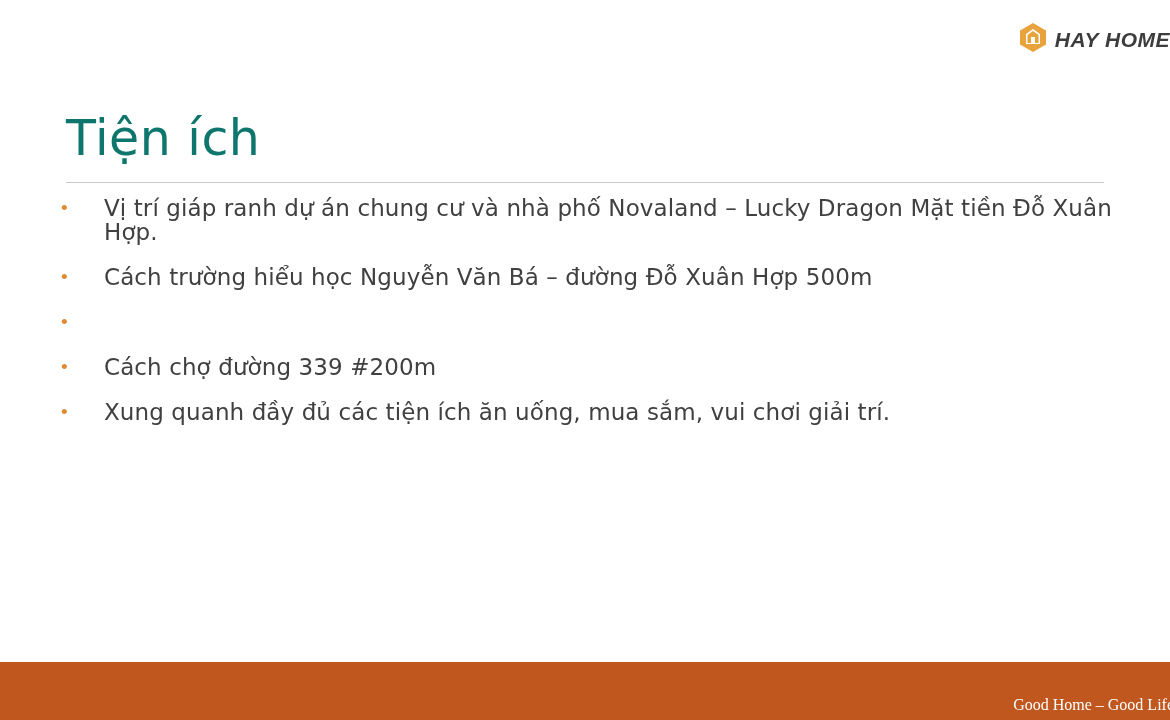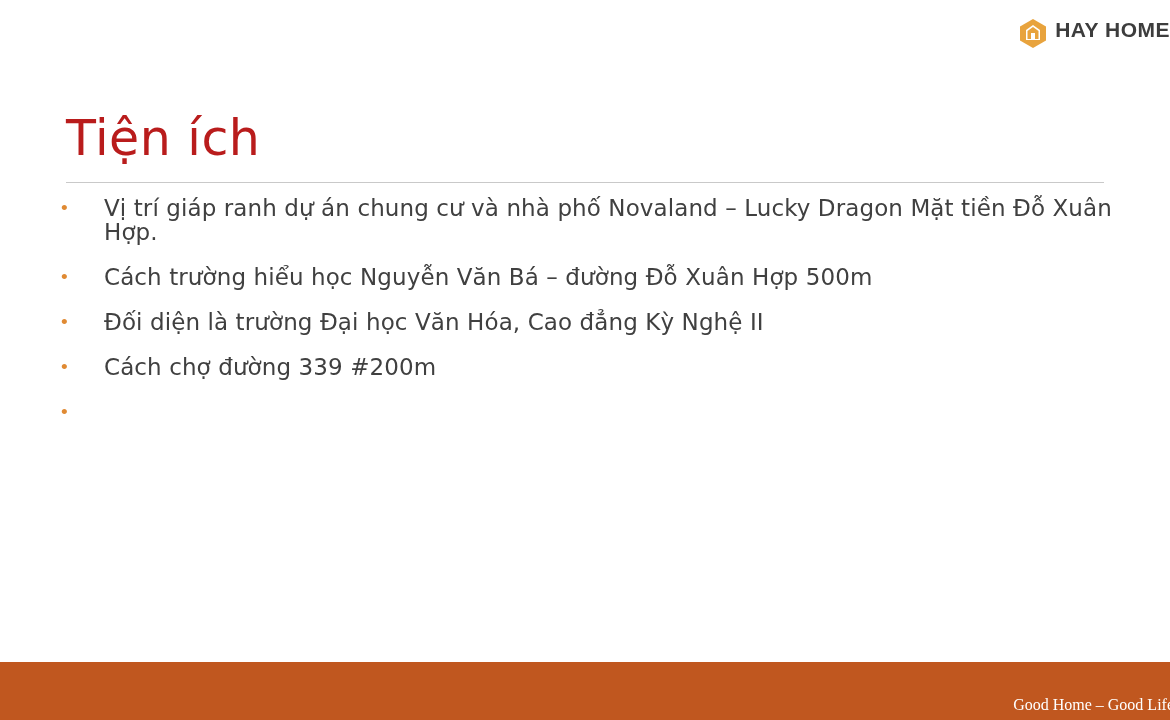--- a/index.html
+++ b/index.html
@@ -21,23 +21,24 @@
     background: #ffffff;
     overflow: hidden;
   }
 
   
   .logo-wrap {
     position: absolute;
     top: 18px;
     right: 0px;
     display: flex;
-    align-items: flex-start;
+    align-items: flex-end;
     gap: 8px;
     height: 34px;
+    font-style: italic;
   }
   .logo-mark {
     width: 28px;
     height: 30px;
     position: relative;
     flex: none;
   }
   .logo-text {
     font-family: "Liberation Sans", sans-serif;
     font-weight: bold;
@@ -47,21 +48,21 @@
     white-space: nowrap;
     overflow: hidden;
   }
 
   
   .title {
     position: absolute;
     left: 66px;
     top: 112px;
     font-size: 49px;
-    color: #b91c1c;
+    color: #0f766e;
     font-weight: normal;
     letter-spacing: 0.5px;
     line-height: 1.1;
     font-family: "DejaVu Sans", sans-serif;
   }
   .title-rule {
     position: absolute;
     left: 66px;
     top: 182px;
     width: 1038px;
@@ -147,30 +148,30 @@
       <span class="bullet-text">Vị trí giáp ranh dự án chung cư và nhà phố Novaland – Lucky Dragon Mặt tiền Đỗ Xuân Hợp.</span>
     </div>
 
     <div class="bullet-row">
       <span class="bullet-dot">•</span>
       <span class="bullet-text">Cách trường hiểu học Nguyễn Văn Bá – đường Đỗ Xuân Hợp 500m</span>
     </div>
 
     <div class="bullet-row">
       <span class="bullet-dot">•</span>
-      <span class="bullet-text">Đối diện là trường Đại học Văn Hóa, Cao đẳng Kỳ Nghệ II</span>
     </div>
 
     <div class="bullet-row">
       <span class="bullet-dot">•</span>
       <span class="bullet-text">Cách chợ đường 339 #200m</span>
     </div>
 
     <div class="bullet-row">
       <span class="bullet-dot">•</span>
+      <span class="bullet-text">Xung quanh đầy đủ các tiện ích ăn uống, mua sắm, vui chơi giải trí.</span>
     </div>
 
   </div>
 
   <div class="footer-bar">
     <span class="footer-text">Good Home – Good Life</span>
   </div>
 
 </div>
 

